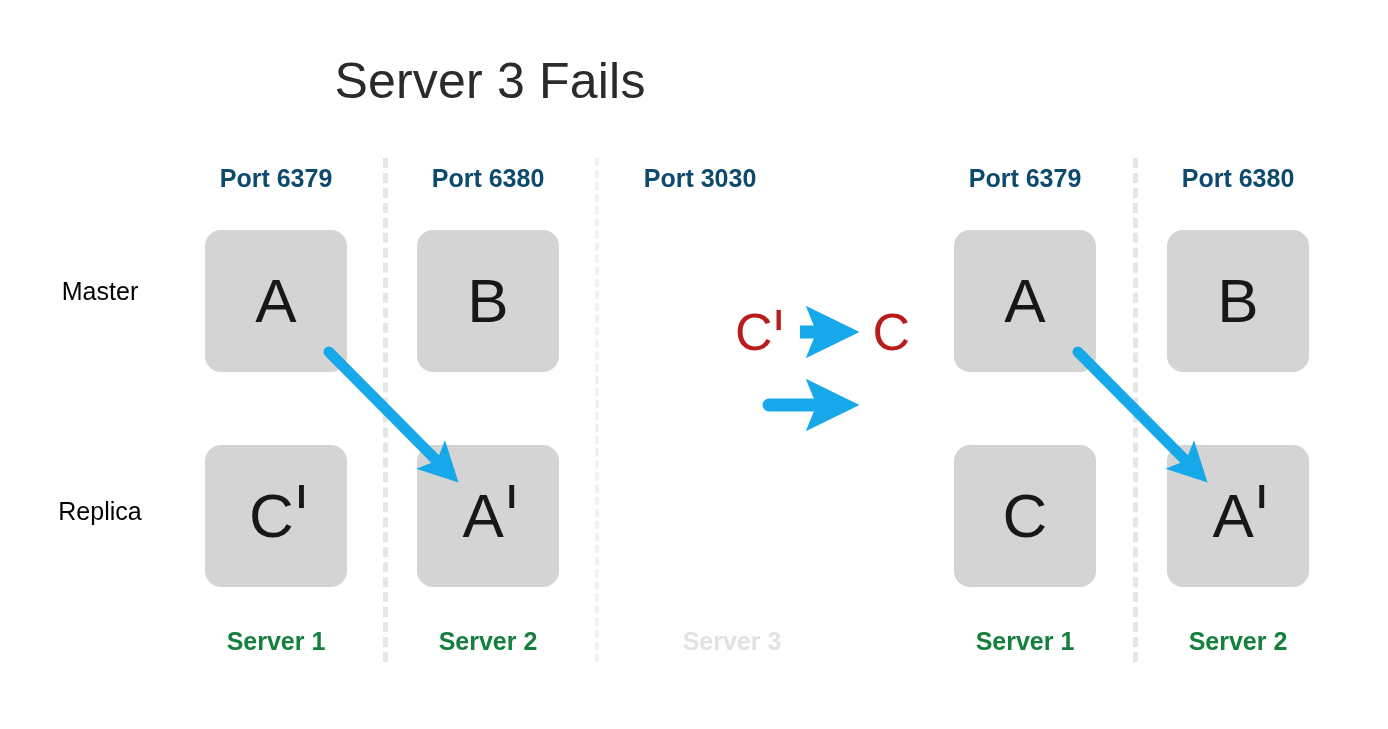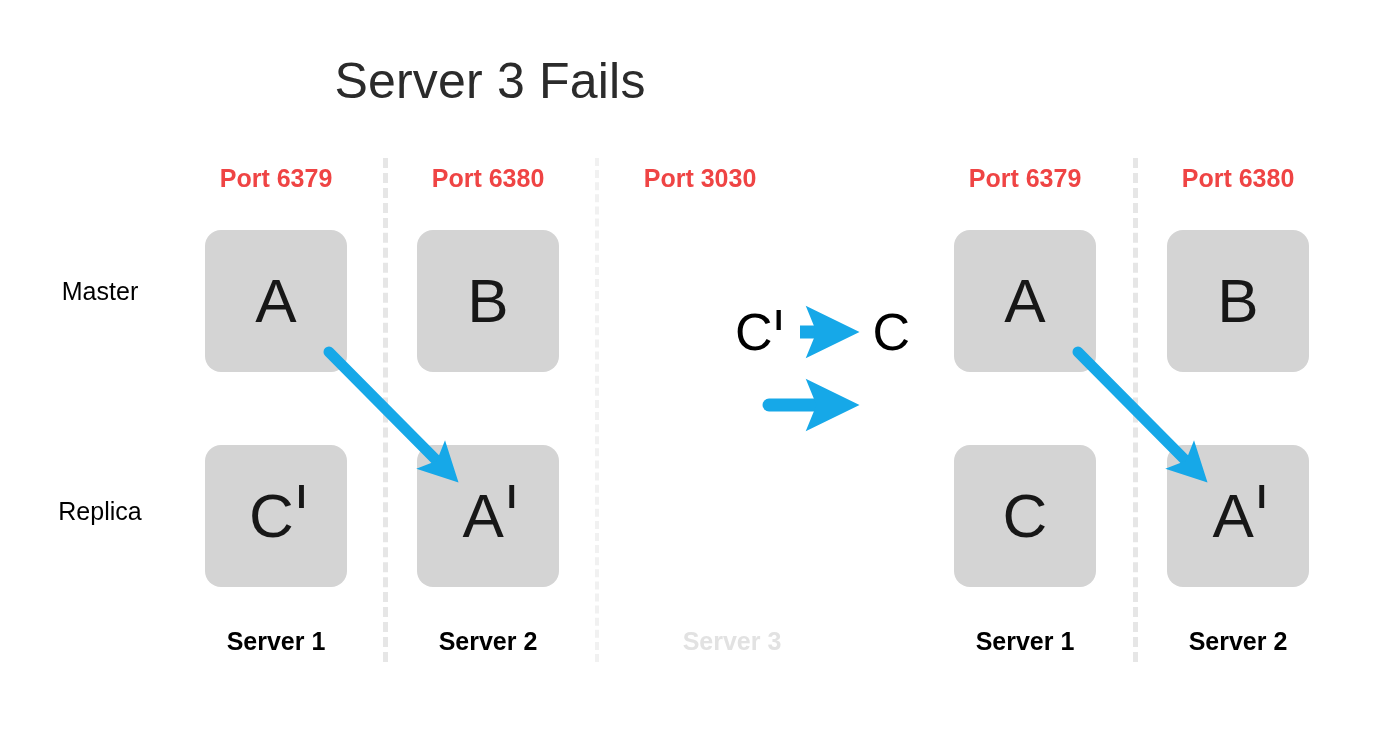--- a/index.html
+++ b/index.html
@@ -48,31 +48,31 @@
   .row-label.master  { top: 277px; }
   .row-label.replica { top: 497px; }
 
   
   .port-label {
     position: absolute;
     width: 180px;
     text-align: center;
     font-size: 25px;
     font-weight: 600;
-    color: #ef4444;
+    color: #0c4a6e;
     top: 164px;
     white-space: nowrap;
   }
   .server-label {
     position: absolute;
     width: 180px;
     text-align: center;
     font-size: 25px;
     font-weight: 700;
-    color: #000000;
+    color: #15803d;
     top: 627px;
     white-space: nowrap;
   }
   .server-label.faded { color: #e2e2e2; }
 
   
   .divider {
     position: absolute;
     top: 158px;
     width: 0px;
@@ -129,21 +129,21 @@
     position: absolute;
     top: 304px;
     left: 735px;
     width: 175px;
     height: 56px;
     display: flex;
     align-items: center;
     justify-content: space-between;
     font-size: 52px;
     font-weight: 300;
-    color: #000000;
+    color: #b91c1c;
     line-height: 1;
   }
   .promo .term { position: relative; display: inline-block; }
   .promo .term .prime {
     display: inline-block;
     font-size: 30px;
     font-weight: 700;
     line-height: 1;
     transform: translate(2px, -20px);
   }

